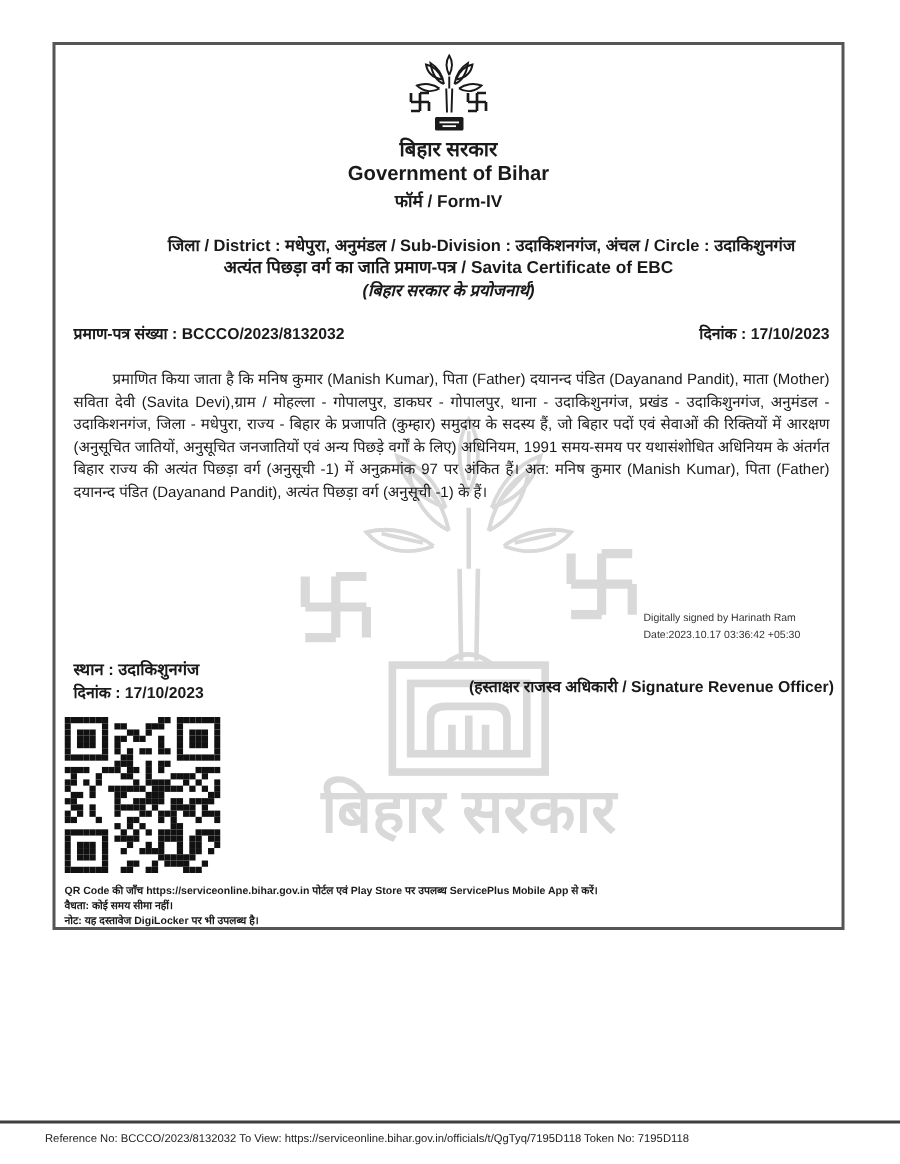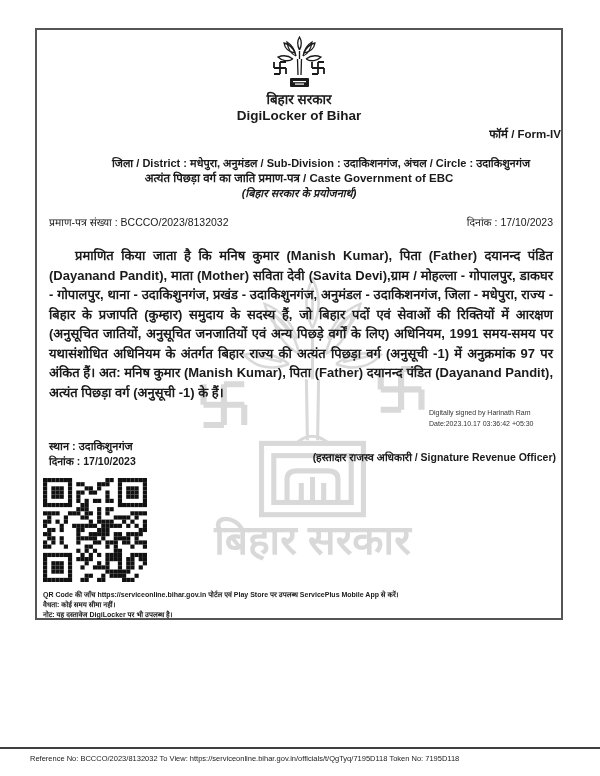--- a/index.html
+++ b/index.html
@@ -9,30 +9,30 @@
   }
   .doc-box {
     position:absolute; left:35px; top:28px; width:528px; height:592px;
     border:2px solid #555; background:#fff;
   }
   .layer { position:absolute; z-index:1; }
   .wm { position:absolute; left:138px; top:192px; width:275px; height:345px; z-index:0; pointer-events:none; }
   .center { width:100%; text-align:center; }
   .t-hi   { top:60px;  font-size:13.5px; font-weight:bold; }
   .t-en   { top:78px;  font-size:13.5px; font-weight:bold; }
-  .t-form { top:96px;  font-size:11.5px; font-weight:bold;text-align:right; }
+  .t-form { top:96px;  font-size:11.5px; font-weight:bold; }
   .t-dist { top:125px; font-size:11px;   font-weight:bold;padding-left:44px; }
   .t-cert { top:140px; font-size:11.5px; font-weight:bold; }
   .t-purp { top:155px; font-size:11px;   font-weight:bold;font-style:italic; }
   .meta-row {
     top:185px; left:12px; width:504px; display:flex;
-    justify-content:space-between; font-size:10.5px; font-weight:normal;
+    justify-content:space-between; font-size:10.5px; font-weight:bold;
   }
   .para {
-    left:12px; width:504px; font-size:13px; font-weight:bold;
+    left:12px; width:504px; font-size:10px; font-weight:normal;
     line-height:1.5; text-align:justify; text-indent:26px;
   }
   .p1 { top:216px; }
   .p2 { top:318px; }
   .dsig { top:378px; left:392px; width:140px; font-size:7px; color:#333; line-height:1.5; }
   .sig-label { top:420px; right:5px; font-size:10.5px; font-weight:bold; text-align:left;padding-left:12px; }
   .place { top:408px; left:12px; font-size:11px; font-weight:bold; }
   .pdate { top:424px; left:12px; font-size:10.5px; font-weight:bold; }
   .qr { top:448px; left:6px; width:104px; height:104px; }
   .notes { top:560px; left:6px; width:420px; font-size:7px; font-weight:bold; line-height:1.45; }
@@ -94,24 +94,24 @@
     <g stroke="#1a1a1a" fill="none" stroke-width="1.8">
       <path d="M4 33 H16 M10 27 V39 M10 27 H16 M16 33 V39 M10 39 H4 M4 33 V27"></path>
       <path d="M42 33 H54 M48 27 V39 M48 27 H54 M54 33 V39 M48 39 H42 M42 33 V27"></path>
     </g>
     <rect x="20" y="43" width="19" height="9" rx="1" fill="#1a1a1a"></rect>
     <rect x="23" y="46" width="13" height="1.2" fill="#fff"></rect>
     <rect x="25" y="48.5" width="9" height="1.2" fill="#fff"></rect>
   </svg>
 
   <div class="layer center t-hi">बिहार सरकार</div>
-  <div class="layer center t-en">DigiLocker of Bihar</div>
+  <div class="layer center t-en">Government of Bihar</div>
   <div class="layer center t-form">फॉर्म / Form-IV</div>
   <div class="layer center t-dist">जिला / District : मधेपुरा, अनुमंडल / Sub-Division : उदाकिशनगंज, अंचल / Circle : उदाकिशुनगंज</div>
-  <div class="layer center t-cert">अत्यंत पिछड़ा वर्ग का जाति प्रमाण-पत्र / Caste Government of EBC</div>
+  <div class="layer center t-cert">अत्यंत पिछड़ा वर्ग का जाति प्रमाण-पत्र / Savita Certificate of EBC</div>
   <div class="layer center t-purp">(बिहार सरकार के प्रयोजनार्थ)</div>
 
   <div class="layer meta-row">
     <span>प्रमाण-पत्र संख्या : BCCCO/2023/8132032</span>
     <span>दिनांक : 17/10/2023</span>
   </div>
 
   <div class="layer para p1">प्रमाणित किया जाता है कि मनिष कुमार (Manish Kumar), पिता (Father) दयानन्द पंडित (Dayanand Pandit), माता (Mother) सविता देवी (Savita Devi),ग्राम / मोहल्ला - गोपालपुर, डाकघर - गोपालपुर, थाना - उदाकिशुनगंज, प्रखंड - उदाकिशुनगंज, अनुमंडल - उदाकिशनगंज, जिला - मधेपुरा, राज्य - बिहार के प्रजापति (कुम्हार) समुदाय के सदस्य हैं, जो बिहार पदों एवं सेवाओं की रिक्तियों में आरक्षण (अनुसूचित जातियों, अनुसूचित जनजातियों एवं अन्य पिछड़े वर्गों के लिए) अधिनियम, 1991 समय-समय पर यथासंशोधित अधिनियम के अंतर्गत बिहार राज्य की अत्यंत पिछड़ा वर्ग (अनुसूची -1) में अनुक्रमांक 97 पर अंकित हैं। अत: मनिष कुमार (Manish Kumar), पिता (Father) दयानन्द पंडित (Dayanand Pandit), अत्यंत पिछड़ा वर्ग (अनुसूची -1) के हैं।</div>
 
   <div class="layer dsig">

